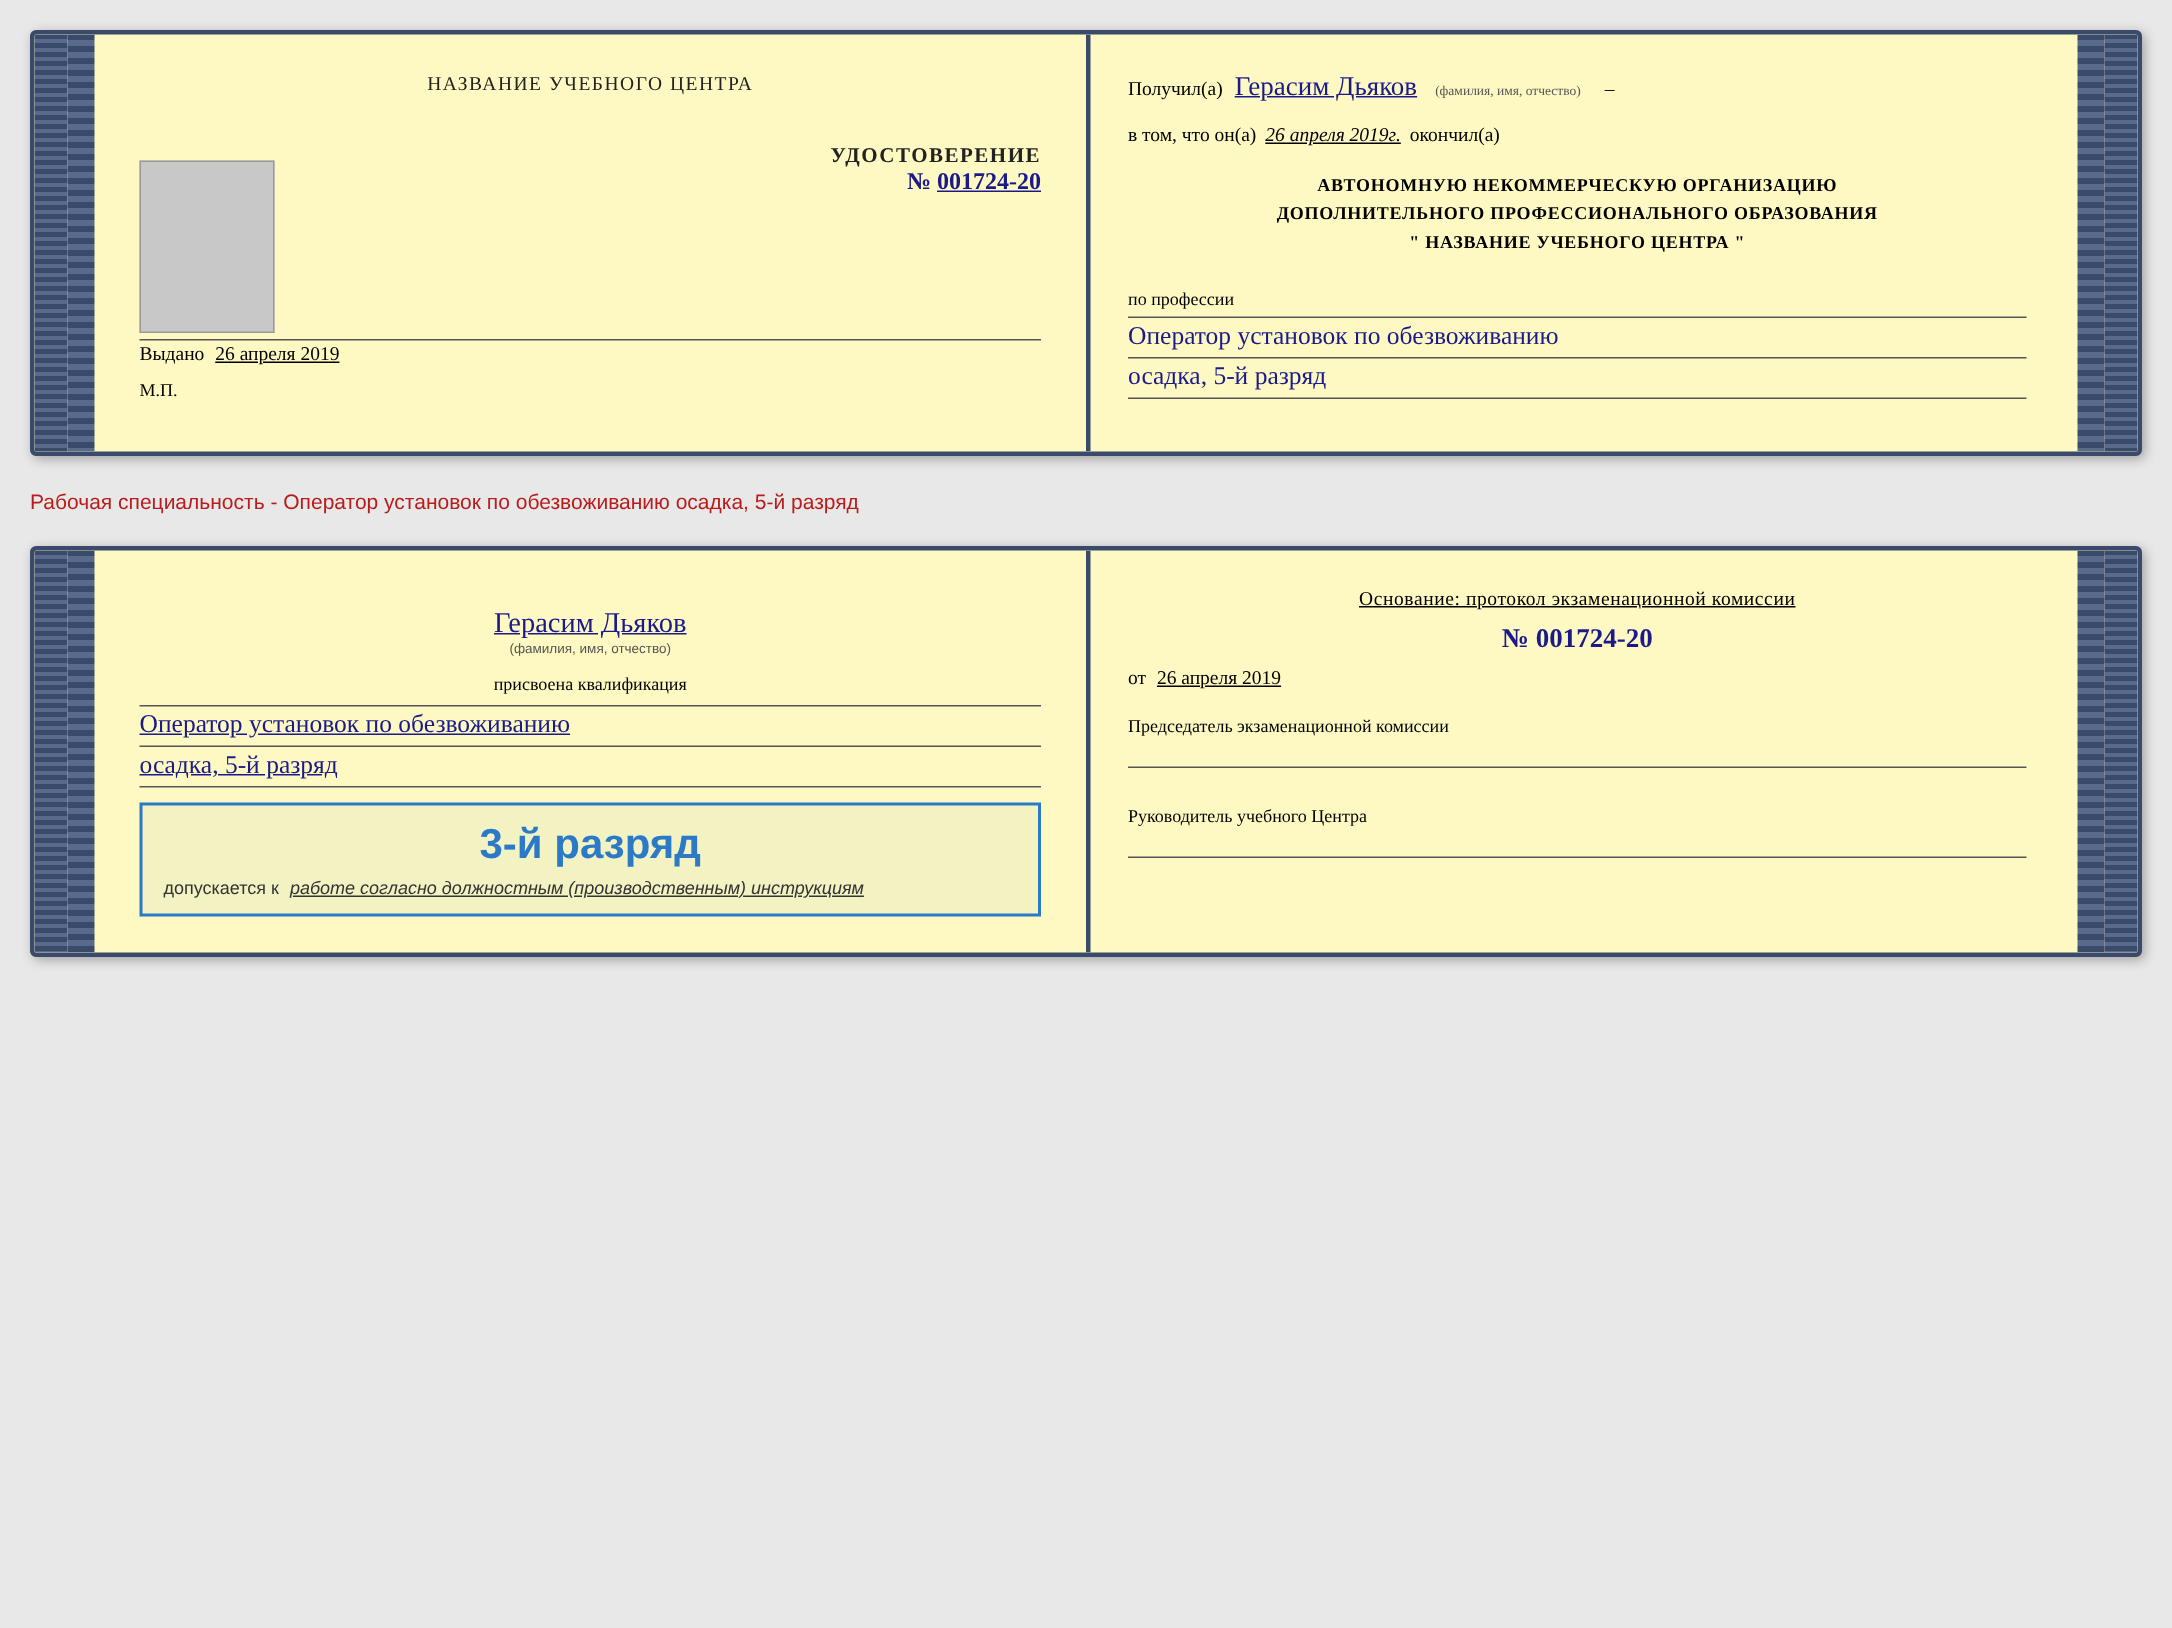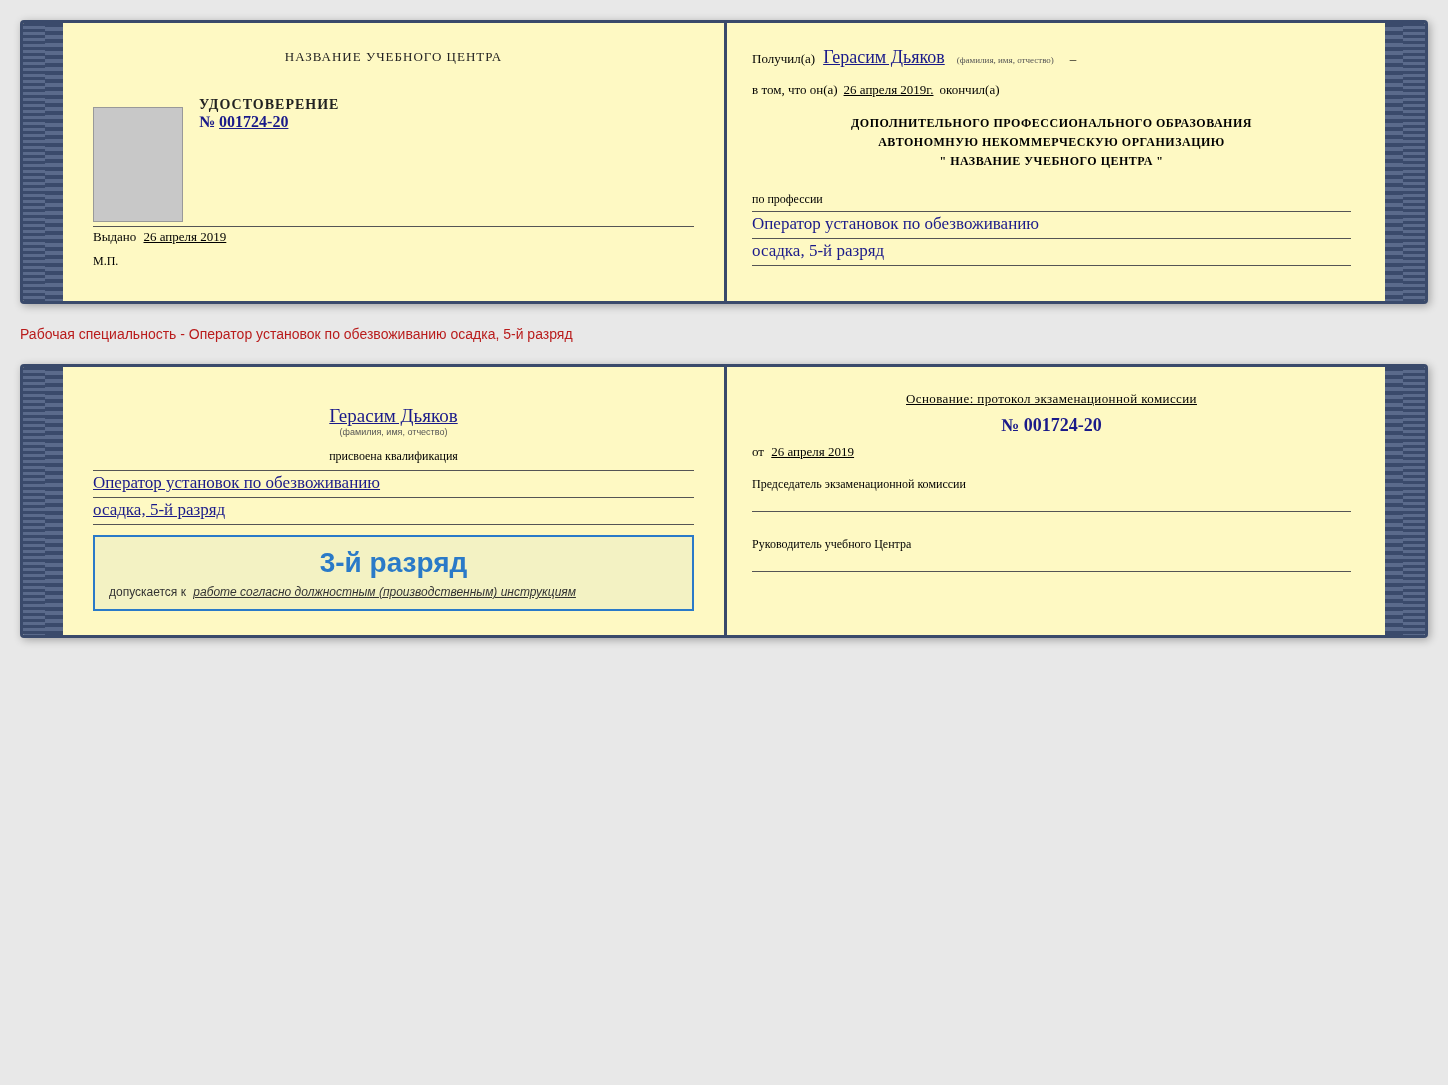--- a/index.html
+++ b/index.html
@@ -197,21 +197,21 @@
 
     <div class="doc-left">
       <div class="side-bar-left"></div>
       <div style="padding-left: 20px; display:flex; flex-direction:column; align-items:center; height:100%;">
         <div style="text-align:center; margin-bottom: 12px;">
           <span class="small-caps">НАЗВАНИЕ УЧЕБНОГО ЦЕНТРА</span>
         </div>
 
         <div style="display:flex; align-items:flex-start; gap:16px; width:100%;">
           <div class="photo-placeholder"></div>
-          <div style="flex:1; text-align:left; padding-top:20px;">
+          <div style="flex:1; text-align:right; padding-top:20px;">
             <p class="small-caps bold" style="font-size:14px;">УДОСТОВЕРЕНИЕ</p>
             <p class="cert-number">
               <span>№</span>
               <span style="text-decoration:underline;">001724-20</span>
             </p>
           </div>
         </div>
 
         <div style="width:100%; margin-top:auto; padding-bottom:8px;">
           <div class="sig-line-full"></div>
@@ -234,27 +234,27 @@
 
         <div style="margin-bottom:8px; display:flex; align-items:baseline; gap:8px; flex-wrap:wrap;">
           <span style="font-size:13px;">Получил(а)</span>
           <span class="handwritten underline">Герасим Дьяков</span>
           <span style="font-size:9px; color:#555; margin-left:4px;">(фамилия, имя, отчество)</span>
           <span style="font-size:13px; margin-left: 8px;">–</span>
         </div>
 
         <div style="margin-top:14px; font-size:13px; display:flex; align-items:baseline; gap:6px; flex-wrap:wrap;">
           <span>в том, что он(а)</span>
-          <span style="text-decoration:underline; ">26 апреля 2019г.</span>
+          <span style="text-decoration:underline; font-style:italic;">26 апреля 2019г.</span>
           <span>окончил(а)</span>
         </div>
 
         <div style="margin-top:16px; text-align:center; font-size:12px; font-weight:bold; letter-spacing:0.5px; line-height:1.6;">
+          <div>АВТОНОМНУЮ НЕКОММЕРЧЕСКУЮ ОРГАНИЗАЦИЮ</div>
           <div>ДОПОЛНИТЕЛЬНОГО ПРОФЕССИОНАЛЬНОГО ОБРАЗОВАНИЯ</div>
-          <div>АВТОНОМНУЮ НЕКОММЕРЧЕСКУЮ ОРГАНИЗАЦИЮ</div>
           <div>"   НАЗВАНИЕ УЧЕБНОГО ЦЕНТРА   "</div>
         </div>
 
         <div style="margin-top:20px;">
           <p style="font-size:12px;">по профессии</p>
           <div class="sig-line-full" style="margin-top:4px;"></div>
           <p class="handwritten" style="font-size:17px; margin-top:2px;">Оператор установок по обезвоживанию</p>
           <div class="sig-line-full" style="margin-top:4px;"></div>
           <p class="handwritten" style="font-size:17px; margin-top:2px;">осадка, 5-й разряд</p>
           <div class="sig-line-full" style="margin-top:4px;"></div>

